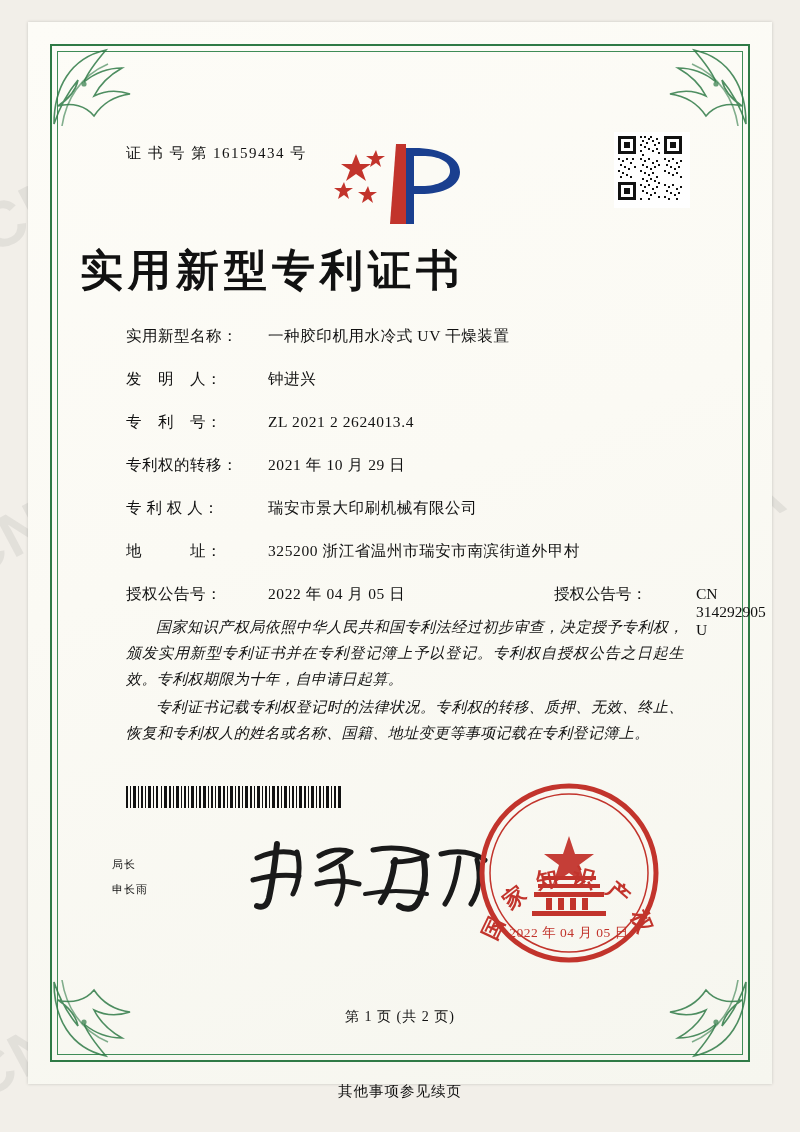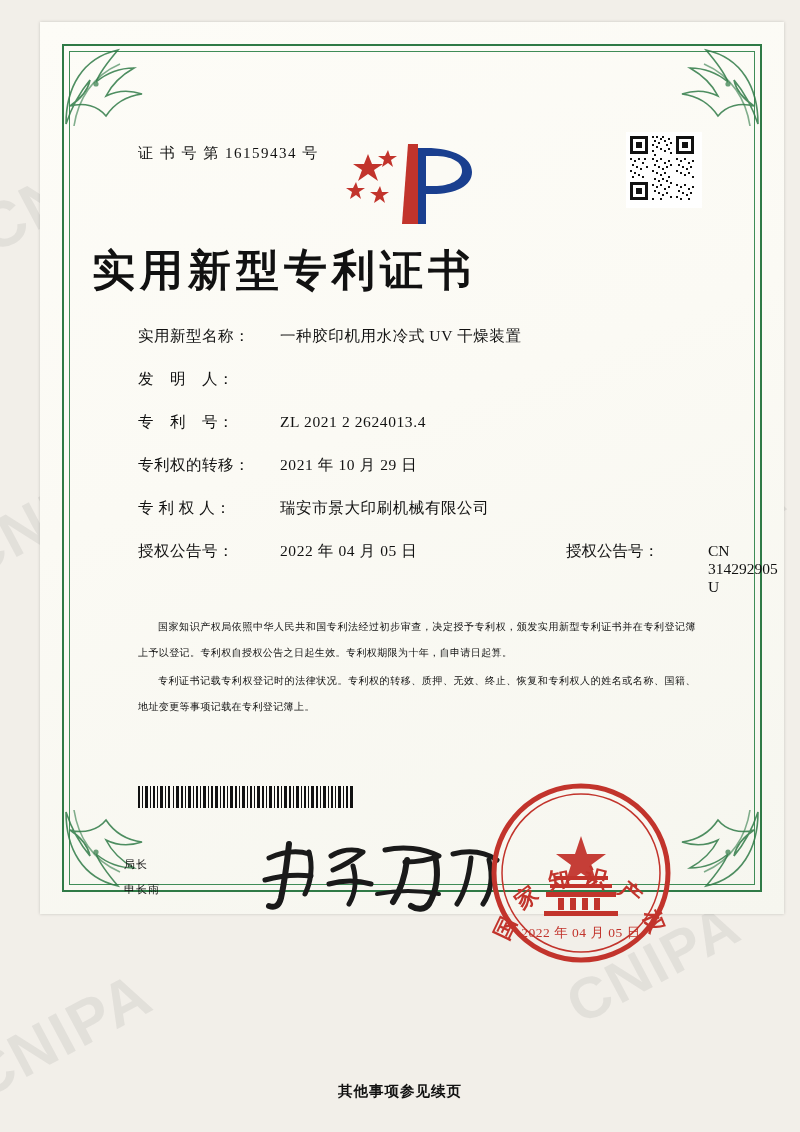--- a/index.html
+++ b/index.html
@@ -32,25 +32,24 @@
     white-space: nowrap;
     transform-origin: center center;
   }
 
   
   .page {
     position: absolute;
     left: 28px;
     top: 22px;
     width: 744px;
-    height: 892px;
+    height: 1062px;
     background: linear-gradient(160deg, #fdfcf7 0%, #fbfaf4 45%, #f6f6ef 100%);
     box-shadow: 0 0 3px rgba(0,0,0,0.18);
     z-index: 1;
-    margin-left: 12px;
   }
   .border-outer {
     position: absolute;
     left: 22px;
     top: 22px;
     right: 22px;
     bottom: 22px;
     border: 2px solid #2f7a46;
   }
   .border-inner {
@@ -159,24 +158,25 @@
   .row.split .value2 {
     flex: 1;
   }
 
   
   .paras {
     position: absolute;
     left: 46px;
     right: 36px;
     top: 540px;
-    font-size: 10px;
+    font-size: 15px;
     line-height: 26px;
     color: #111;
     text-align: justify;
+    font-style: italic;
   }
   .paras p {
     margin: 0 0 2px 0;
     text-indent: 2em;
     letter-spacing: 0.4px;
   }
 
   
   .barcode {
     position: absolute;
@@ -241,21 +241,20 @@
   .below-note {
     position: absolute;
     left: 0;
     right: 0;
     top: 1082px;
     text-align: center;
     font-size: 14.5px;
     color: #111;
     letter-spacing: 1px;
     z-index: 2;
-    font-weight: bold;
   }
 </style>
 </head>
 <body>
 
 <div class="watermarks">
   <div class="wm" style="left:-30px; top:150px; font-size:64px; transform:rotate(-28deg);">CNIPA</div>
   <div class="wm" style="left:215px; top:120px; font-size:58px; transform:rotate(-28deg);">CNIPA</div>
   <div class="wm" style="left:520px; top:95px; font-size:62px; transform:rotate(-28deg);">CNIPA</div>
   <div class="wm" style="left:-50px; top:480px; font-size:62px; transform:rotate(-28deg);">CNIPA</div>
@@ -425,32 +424,37 @@
 
     <div class="title">实用新型专利证书</div>
 
     <div class="fields">
       <div class="row">
         <div class="label">实用新型名称：</div>
         <div class="value">一种胶印机用水冷式 UV 干燥装置</div>
       </div>
       <div class="row">
         <div class="label">发　明　人：</div>
+        <div class="value">钟进兴</div>
       </div>
       <div class="row">
         <div class="label">专　利　号：</div>
         <div class="value">ZL 2021 2 2624013.4</div>
       </div>
       <div class="row">
         <div class="label">专利权的转移：</div>
         <div class="value">2021 年 10 月 29 日</div>
       </div>
       <div class="row">
         <div class="label">专 利 权 人：</div>
         <div class="value">瑞安市景大印刷机械有限公司</div>
+      </div>
+      <div class="row">
+        <div class="label">地　　　址：</div>
+        <div class="value">325200 浙江省温州市瑞安市南滨街道外甲村</div>
       </div>
       <div class="row split">
         <div class="label">授权公告号：</div>
         <div class="value">2022 年 04 月 05 日</div>
         <div class="label2">授权公告号：</div>
         <div class="value2">CN 314292905 U</div>
       </div>
     </div>
 
     <div class="paras">
@@ -564,17 +568,18 @@
         <defs>
           <path id="sealArc" d="M 93,178 m -74,0 a 74,74 0 1,1 148,0"></path>
         </defs>
         <text font-family="'DejaVu Serif', serif" font-size="22" font-weight="700" fill="#c2342c" letter-spacing="12">
           <textPath href="#sealArc" startOffset="7%">国家知识产权局</textPath>
         </text>
       </svg>
     </div>
     <div class="seal-date">2022 年 04 月 05 日</div>
 
+    <div class="page-no">第 1 页 (共 2 页)</div>
 
   </div>
 </div>
 
 <div class="below-note">其他事项参见续页</div>
 
 </body></html>

